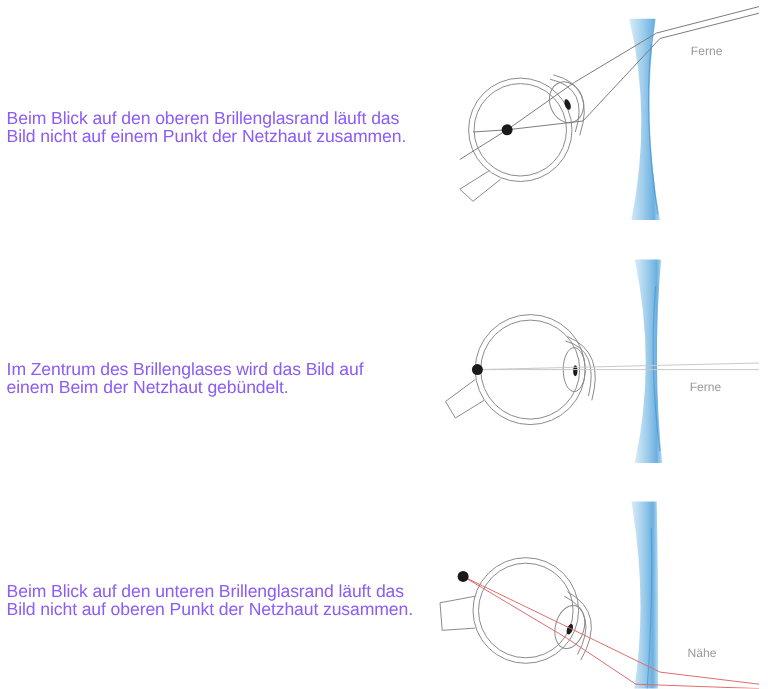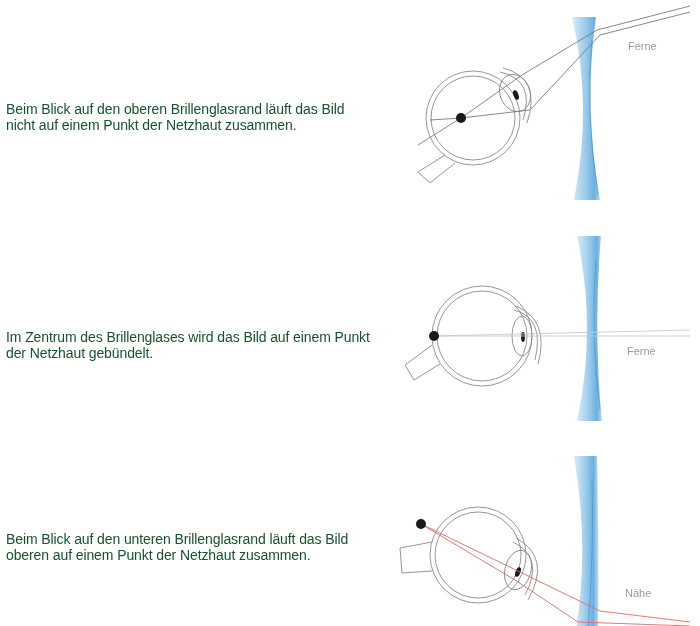--- a/index.html
+++ b/index.html
@@ -1,19 +1,19 @@
 <!DOCTYPE html>
 <html><head>
 <meta charset="utf-8">
 <style>
   html, body { margin:0; padding:0; background:#ffffff; }
   body { width:700px; height:626px; position:relative; overflow:hidden;
          font-family:"Liberation Sans", sans-serif; color:#333333; }
-  .caption { position:absolute; left:6px; width:370px; font-size:14px; line-height:16px;
-             color:#14532d; letter-spacing:-0.1px; }
+  .caption { position:absolute; left:6px; width:370px; font-size:16px; line-height:16px;
+             color:#8b5cf6; letter-spacing:-0.1px; }
   .panel { position:absolute; left:380px; width:320px; }
   .panel svg { display:block; }
   .label { font-family:"Liberation Sans", sans-serif; font-size:11px; fill:#9a9a9a; }
 </style>
 </head>
 <body>
 
 
 
 <defs></defs>
@@ -49,21 +49,21 @@
     <g stroke="#7a7a7a" stroke-width="0.9" fill="none">
       <polyline points="418,145 461,118 522,75 597,30 690,6"></polyline>
       <polyline points="430,120 461,118 530,110 600,35 690,12"></polyline>
     </g>
     <circle cx="461" cy="118" r="5" fill="#1a1a1a"></circle>
     <text class="label" x="628" y="50">Ferne</text>
   </svg>
 </div>
 
 
-<div class="caption" style="top:329px;">Im Zentrum des Brillenglases wird das Bild auf einem Punkt der Netzhaut gebündelt.</div>
+<div class="caption" style="top:329px;">Im Zentrum des Brillenglases wird das Bild auf einem Beim der Netzhaut gebündelt.</div>
 <div class="panel" style="top:220px; height:210px;">
   <svg width="320" height="210" viewBox="380 220 320 210">
     <path d="M577,236 L601,236 Q593,330 602,421 L577,421 Q597,330 577,236 Z" fill="url(#lensGrad)"></path>
     <path d="M596,260 Q590,335 600,410" stroke="#3b8fd0" stroke-width="1" fill="none" opacity="0.6"></path>
     <g fill="none" stroke="#8a8a8a" stroke-width="0.9">
       <circle cx="482" cy="336" r="50"></circle>
       <circle cx="482" cy="336" r="45"></circle>
       <ellipse cx="522" cy="336" rx="10" ry="20"></ellipse>
       <path d="M514,310 Q545,318 535,360"></path>
       <path d="M516,306 Q550,320 538,364"></path>
@@ -73,21 +73,21 @@
     <g stroke="#c8c8c8" stroke-width="0.9" fill="none">
       <line x1="435" y1="336" x2="690" y2="330"></line>
       <line x1="435" y1="336" x2="690" y2="336"></line>
     </g>
     <circle cx="434" cy="336" r="5" fill="#1a1a1a"></circle>
     <text class="label" x="627" y="355">Ferne</text>
   </svg>
 </div>
 
 
-<div class="caption" style="top:531px;">Beim Blick auf den unteren Brillenglasrand läuft das Bild oberen auf einem Punkt der Netzhaut zusammen.</div>
+<div class="caption" style="top:531px;">Beim Blick auf den unteren Brillenglasrand läuft das Bild nicht auf oberen Punkt der Netzhaut zusammen.</div>
 <div class="panel" style="top:440px; height:196px;">
   <svg width="320" height="196" viewBox="380 430 320 196">
     <path d="M574,446 L597,446 Q599,540 598,626 L575,626 Q590,540 574,446 Z" fill="url(#lensGrad)"></path>
     <path d="M592,470 Q594,540 588,620" stroke="#3b8fd0" stroke-width="1" fill="none" opacity="0.6"></path>
     <g fill="none" stroke="#8a8a8a" stroke-width="0.9">
       <circle cx="478" cy="545" r="48"></circle>
       <circle cx="478" cy="545" r="43"></circle>
       <ellipse cx="518" cy="560" rx="13" ry="20" transform="rotate(15 518 560)"></ellipse>
       <path d="M513,532 Q545,548 525,585"></path>
       <path d="M516,528 Q552,548 528,590"></path>

